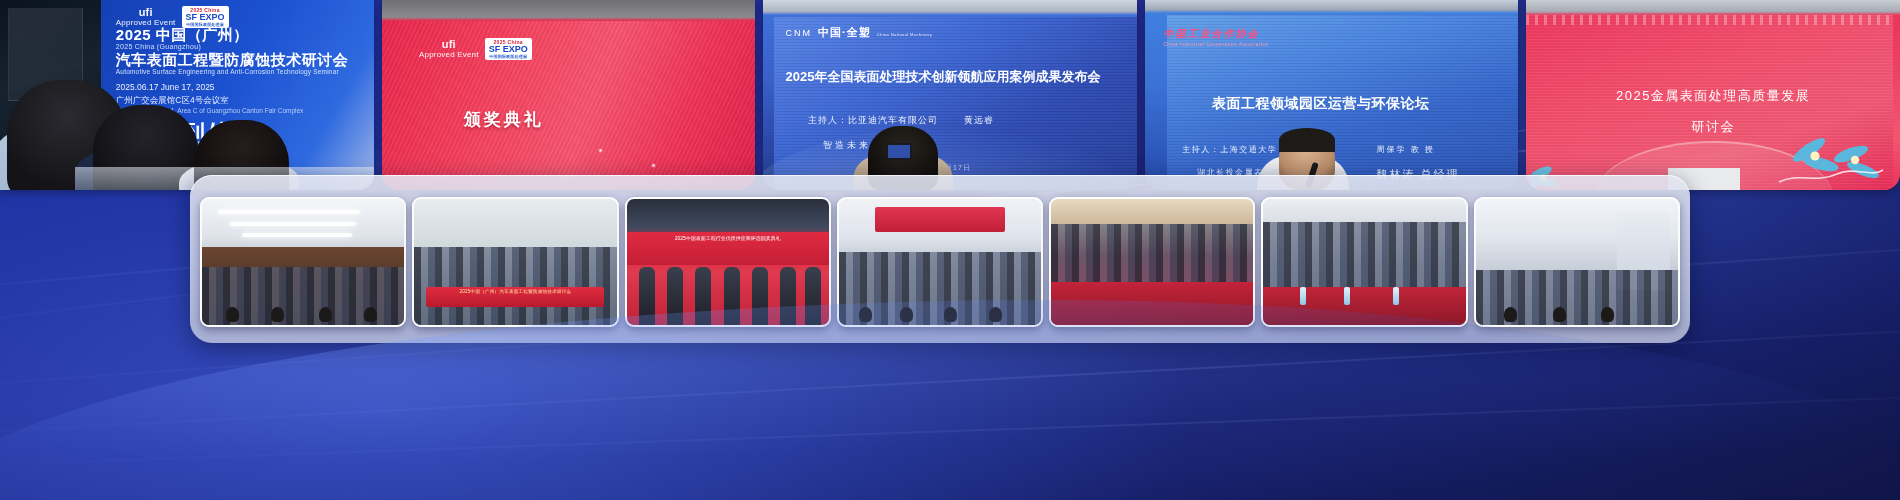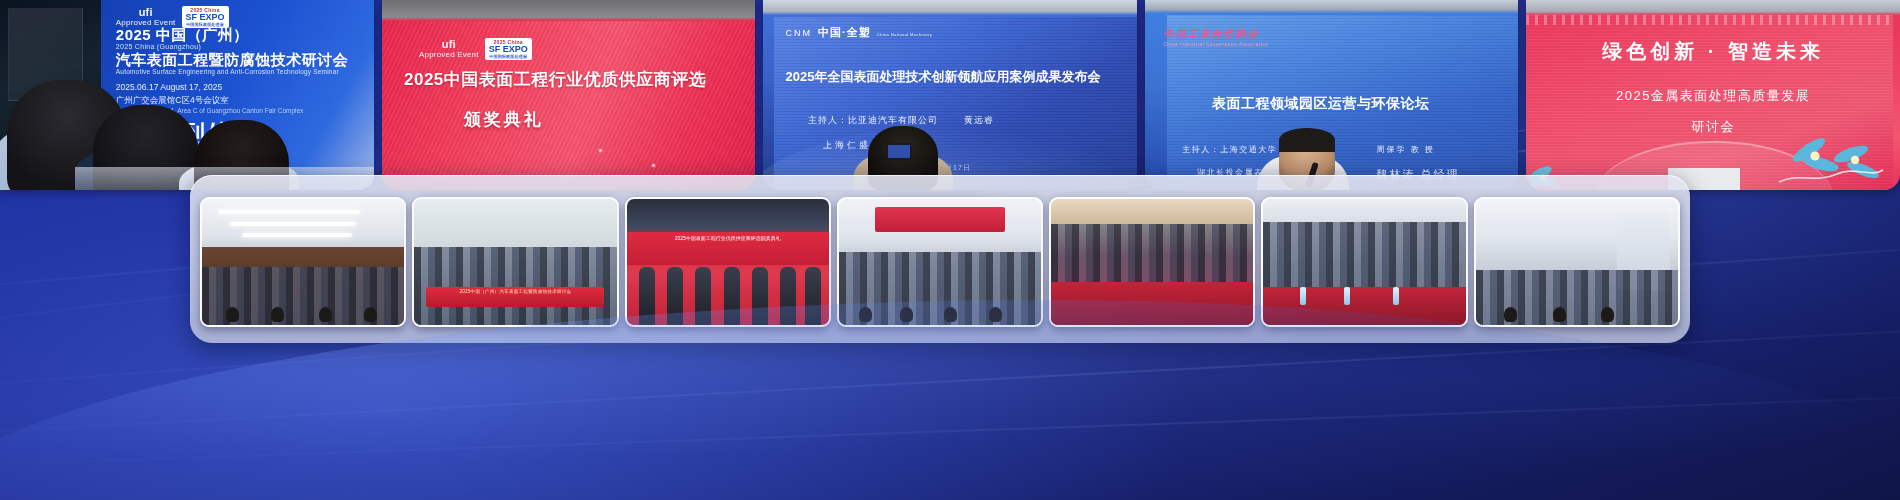--- a/index.html
+++ b/index.html
@@ -259,21 +259,21 @@
         <div class="sf-mark">
           <span class="sf-top">2025 China</span>
           <span>SF EXPO</span>
           <span class="sf-sub">中国国际表面处理展</span>
         </div>
       </div>
       <div class="p1-t1">2025 中国（广州）</div>
       <div class="p1-t1s">2025 China (Guangzhou)</div>
       <div class="p1-t2">汽车表面工程暨防腐蚀技术研讨会</div>
       <div class="p1-t2s">Automotive Surface Engineering and Anti-Corrosion Technology Seminar</div>
-      <div class="p1-d1">2025.06.17  August 17, 2025</div>
+      <div class="p1-d1">2025.06.17  June 17, 2025</div>
       <div class="p1-d2">广州广交会展馆C区4号会议室</div>
       <div class="p1-d3">Conference Room 4, Area C of Guangzhou Canton Fair Complex</div>
       <div class="p1-t3">签到处</div>
       <div class="p1-glass"></div>
       <div class="person p1-b1"></div>
       <div class="person p1-h1"></div>
       <div class="person p1-b2"></div>
       <div class="person p1-h2"></div>
       <div class="person p1-b3"></div>
       <div class="person p1-h3"></div>
@@ -286,40 +286,39 @@
         <div class="ufi-mark">
           <b>ufi</b>
           <span>Approved Event</span>
         </div>
         <div class="sf-mark">
           <span class="sf-top">2025 China</span>
           <span>SF EXPO</span>
           <span class="sf-sub">中国国际表面处理展</span>
         </div>
       </div>
-      <div class="p2-t1">2025中国表面工程行业优质供应商评选</div>
       <div class="p2-t2">颁奖典礼</div>
       <div class="p2-sparkle" style="left:58%; top:78%;"></div>
       <div class="p2-sparkle" style="left:72%; top:86%;"></div>
     </div>
 
     <div class="hero-panel p3">
       <div class="p3-screen"></div>
       <div class="p3-swoosh"></div>
       <div class="p3-logo">
         <span class="en">CNM</span>
         <span class="cn">中国·全塑</span>
         <span class="tiny">China National Machinery</span>
       </div>
       <div class="p3-t1">2025年全国表面处理技术创新领航应用案例成果发布会</div>
       <div class="p3-r1">
         <span>主持人：</span><span>比亚迪汽车有限公司</span><span class="nm">黄远睿</span>
       </div>
       <div class="p3-r2">
-        <span>上海仁盛</span><span class="nm">赵  明</span>
+        <span>智造未来</span><span class="nm">赵  明</span>
       </div>
       <div class="p3-date">2025年6月17日</div>
       <div class="p3-cam-arm"></div>
       <div class="p3-cam-head"></div>
       <div class="p3-cam-phone"></div>
     </div>
 
     <div class="hero-panel p4">
       <div class="p4-screen"></div>
       <div class="p4-assoc">
@@ -336,21 +335,20 @@
       <div class="p4-spk-body"></div>
       <div class="p4-spk-head"></div>
       <div class="p4-spk-hair"></div>
       <div class="p4-mic"></div>
     </div>
 
     <div class="hero-panel p5">
       <div class="p5-cloth"></div>
       <div class="p5-lace"></div>
       <div class="p5-arc"></div>
-      <div class="p5-t1">绿色创新 · 智造未来</div>
       <div class="p5-t2">2025金属表面处理高质量发展</div>
       <div class="p5-t3">研讨会</div>
       <svg class="p5-flower p5-f-left" viewBox="0 0 60 46">
         <g fill="#5fc8e8" opacity=".92">
           <ellipse cx="14" cy="30" rx="13" ry="5" transform="rotate(-28 14 30)"></ellipse>
           <ellipse cx="20" cy="38" rx="12" ry="4.5" transform="rotate(12 20 38)"></ellipse>
           <ellipse cx="8" cy="40" rx="10" ry="4" transform="rotate(-55 8 40)"></ellipse>
         </g>
         <g fill="#ffe7a0">
             <circle cx="17" cy="34" r="3.4"></circle>

